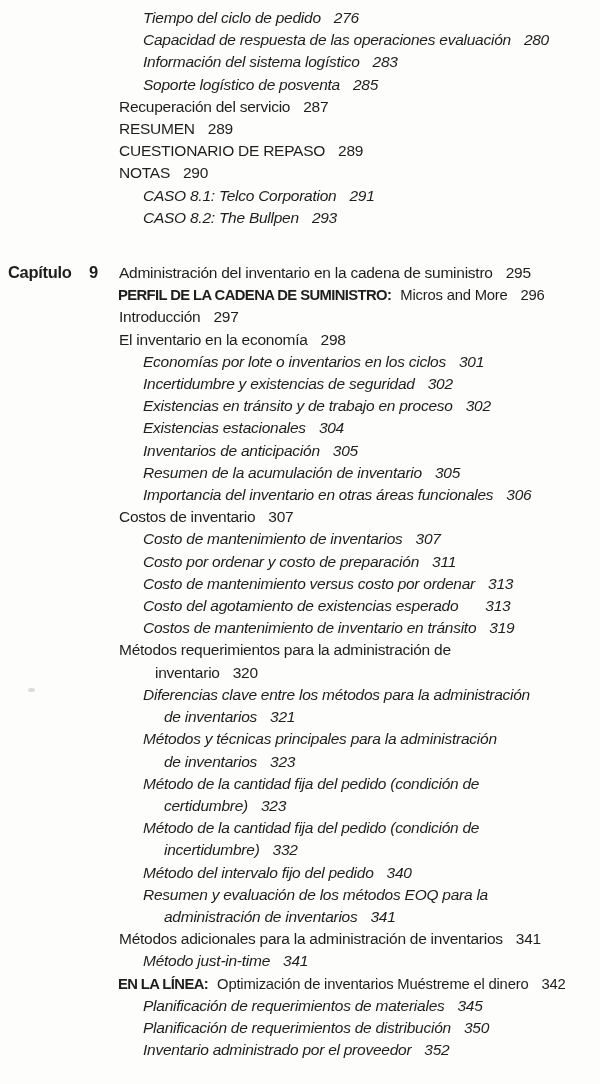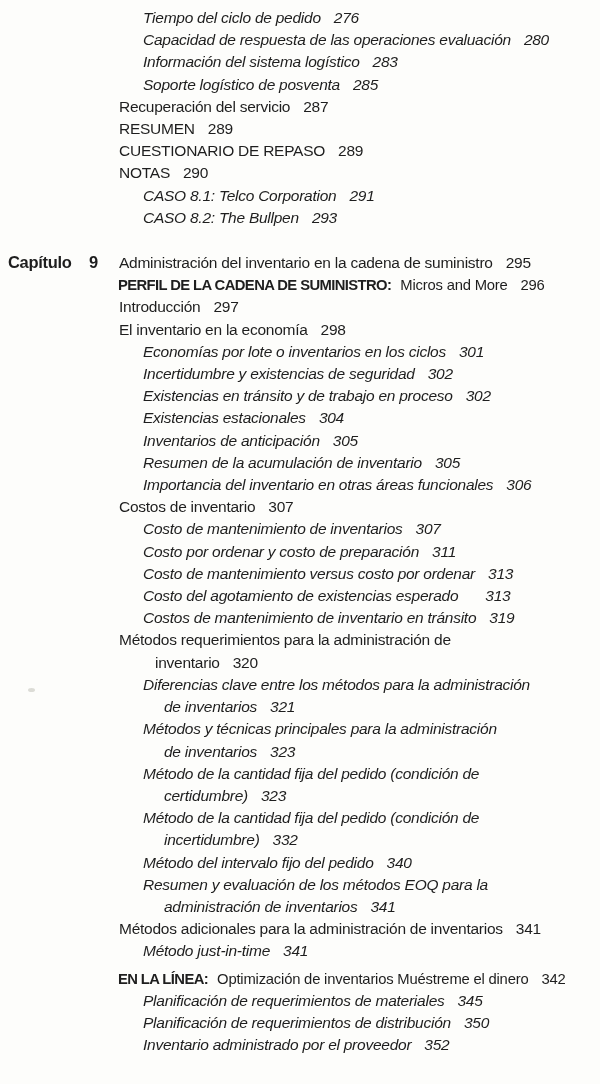--- a/index.html
+++ b/index.html
@@ -8,26 +8,26 @@
     background:#fdfdfb;color:#1e1e1e;
     font-family:"Liberation Sans","DejaVu Sans",sans-serif;
     font-size:15.5px;letter-spacing:-0.25px;
   }
   .page{position:relative;width:600px;height:1038px;padding-top:7px;box-sizing:border-box}
   .ln{line-height:22.2px;white-space:nowrap}
   .pl {margin-left:119px}          
   .plc{margin-left:155px}          
   .it {margin-left:143px;font-style:italic}   
   .itc{margin-left:164px;font-style:italic}   
-  .ch {margin-top:22px}
+  .ch {margin-top:32px}
   .chl{display:inline-block;margin-left:8px;width:81px;font-weight:bold;font-size:16.5px;letter-spacing:-0.3px}
   .chn{display:inline-block;width:30px;font-weight:bold;font-size:16.5px}
   .ft {margin-left:118px;font-size:14.8px;letter-spacing:-0.2px}
   .ftl{font-weight:bold;letter-spacing:-0.6px;margin-right:9px}
-  .gap{margin-top:5px}
+  .gap{}
   .pg{margin-left:13px}
   .wide .pg{margin-left:27px}
   .speck{position:absolute;left:28px;top:688px;width:7px;height:4px;background:#dcdcd6;border-radius:50%}
 </style>
 </head>
 <body>
 
 <div class="page">
   <div class="ln it"><span>Tiempo del ciclo de pedido</span><span class="pg">276</span></div>
   <div class="ln it"><span>Capacidad de respuesta de las operaciones evaluación</span><span class="pg">280</span></div>

